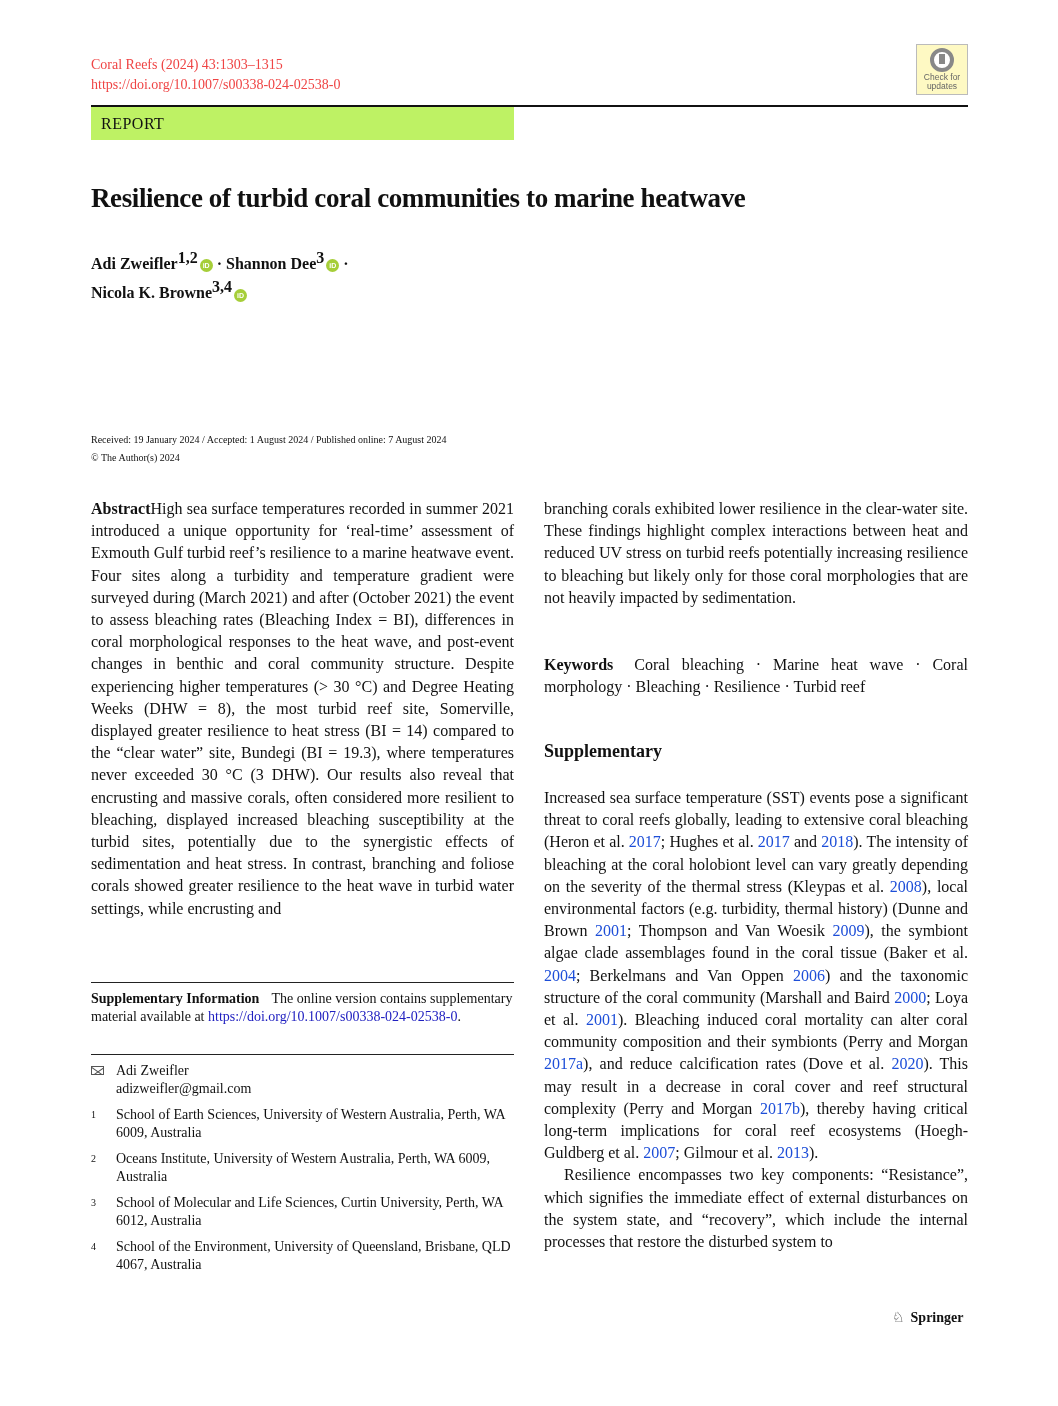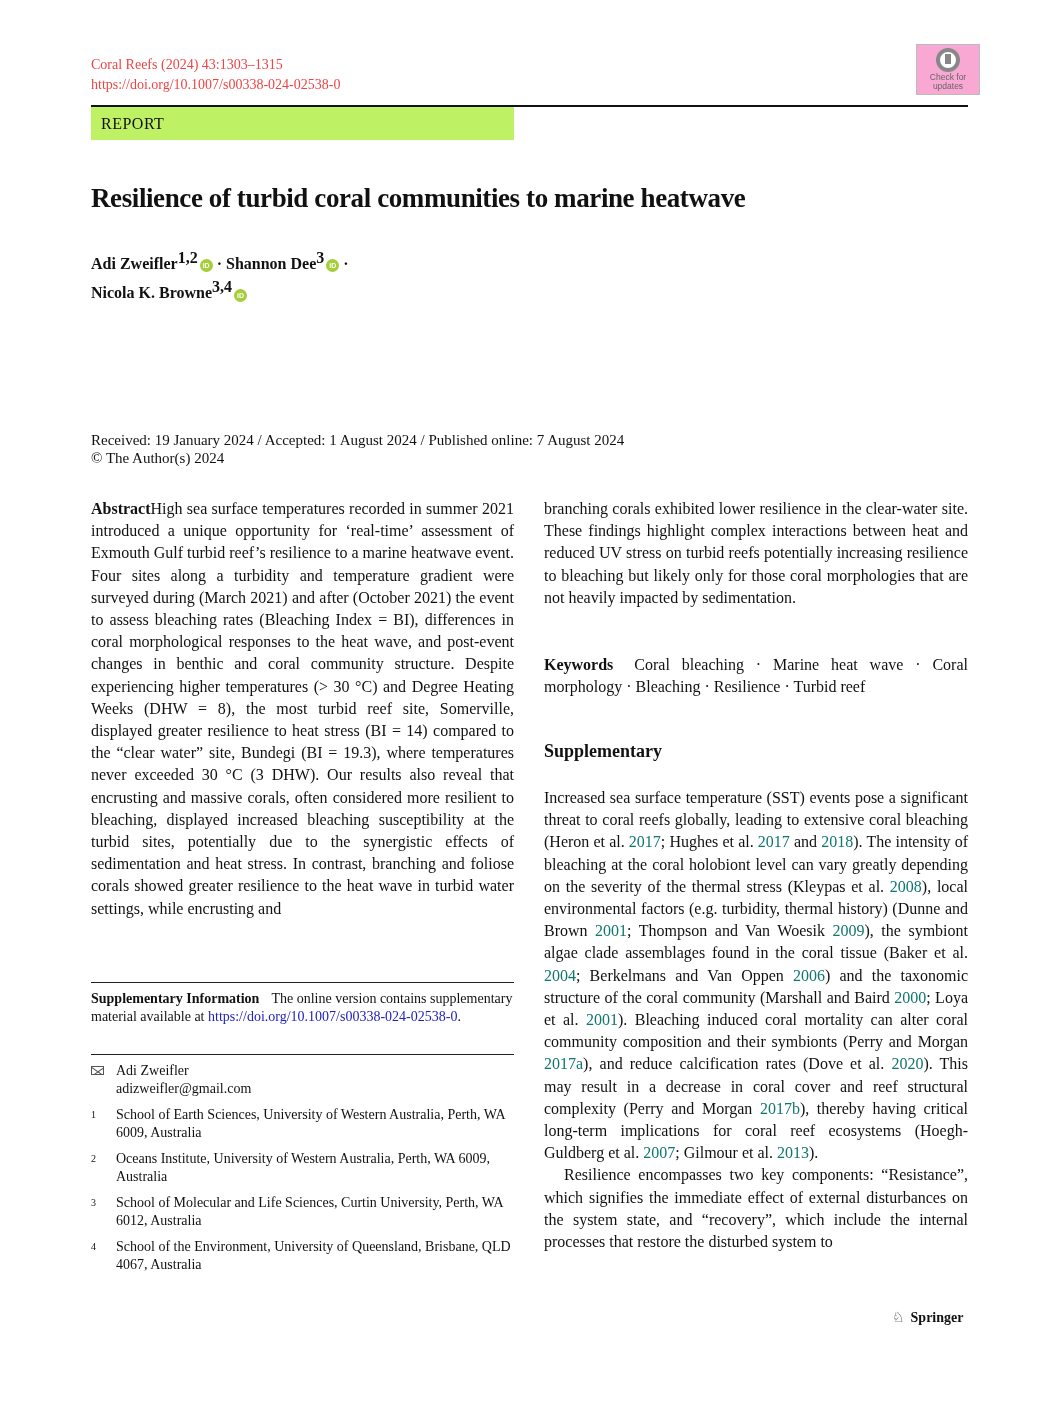--- a/index.html
+++ b/index.html
@@ -5,46 +5,46 @@
   html, body { margin:0; padding:0; background:#ffffff; }
   body { width:1058px; height:1406px; position:relative; overflow:hidden;
          font-family:"Liberation Serif", "DejaVu Serif", serif; color:#111; }
   .abs { position:absolute; }
   .journal-line { left:91px; font-size:14px; line-height:18px; color:#ef4444; }
   #journal { top:56px; }
   #doi { top:76px; }
   .rule-top { left:91px; top:105px; width:877px; height:2px; background:#111; }
   .report-band { left:91px; top:107px; width:423px; height:33px; background:#bef264; }
   .report-band span { position:absolute; left:10px; top:8px; font-size:16px; letter-spacing:0.5px; }
-  .cfu { left:916px; top:44px; width:64px; height:51px; border:1px solid #bbb; background:#f9a8d4;
+  .cfu { left:916px; top:44px; width:52px; height:51px; border:1px solid #bbb; background:#fef9c3;
          box-sizing:border-box; text-align:center; }
   .cfu .ring { width:24px; height:24px; border-radius:50%; border:4px solid #888; box-sizing:border-box;
                margin:3px auto 0; position:relative; background:#fff;}
   .cfu .ring:after { content:""; position:absolute; left:5px; top:2px; width:6px; height:10px; background:#888; }
   .cfu .txt { font-family:"Liberation Sans", sans-serif; font-size:8.5px; line-height:9px; color:#666; margin-top:1px; }
   h1 { position:absolute; left:91px; top:183px; margin:0; font-size:27px; font-weight:bold; letter-spacing:-0.4px; }
   .authors { left:91px; top:246px; font-size:16px; line-height:23px; font-weight:bold; }
   .authors sup { font-size:16px;font-family:Liberation Serif, serif; }
   .orcid { display:inline-block; width:13px; height:13px; border-radius:50%; background:#a6ce39; color:#fff;
            font-family:"Liberation Sans", sans-serif; font-size:7px; line-height:13px; text-align:center;
            vertical-align:1px; font-weight:bold; margin-left:2px; }
-  .dates { left:91px; top:431px; font-size:15px; line-height:18px; }
+  .dates { left:91px; top:431px; font-size:10px; line-height:18px; }
   .col { font-size:16px; line-height:22.2px; text-align:justify; }
   .left-col { left:91px; width:423px; }
   .right-col { left:544px; width:424px; }
   .abstract { top:498px; }
   .abstract b { margin-right:0; }
   .abstract-cont { top:498px; }
   .keywords { top:654px; }
   .keywords b { margin-right:21px; }
   h2 { position:absolute; left:544px; top:741px; margin:0; font-size:18px; font-weight:bold; }
   .intro { top:787px; }
   .intro p { margin:0; }
   .intro p + p { text-indent:20px; }
-  .cite { color:#0f766e; }
+  .cite { color:#1d4ed8; }
   .rule { left:91px; width:423px; height:1px; background:#222; }
   .supp { left:91px; top:990px; width:423px; font-size:14px; line-height:18px; }
   .supp b { margin-right:12px; }
   .supp a { color:#2020c0; text-decoration:none; }
   .corr { left:91px; top:1062px; width:423px; font-size:14px; line-height:18px; }
   .aff-row { position:relative; padding-left:25px; margin-bottom:8px; }
   .aff-row .mk { position:absolute; left:0; top:0; font-size:10px; }
   .mail-icon { position:absolute; left:0; top:4px; width:13px; height:9px; border:1px solid #555; box-sizing:border-box; overflow:hidden; }
   .mail-icon:before, .mail-icon:after { content:""; position:absolute; top:-3px; width:1px; height:15px; background:#555; }
   .mail-icon:before { left:5px; transform:rotate(-55deg); }

